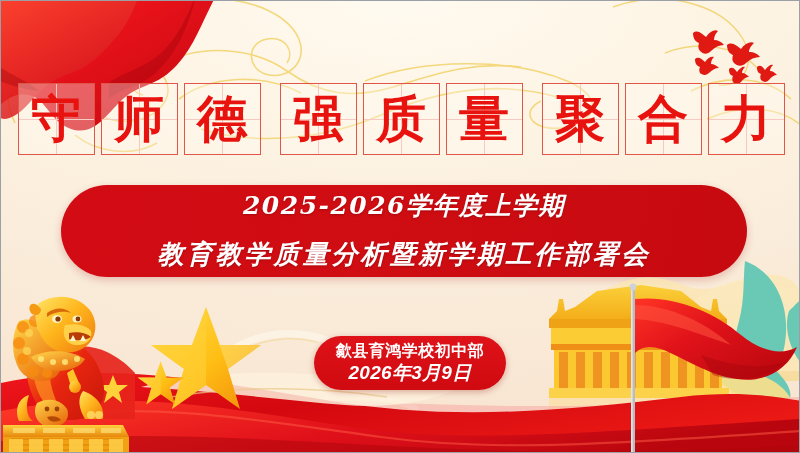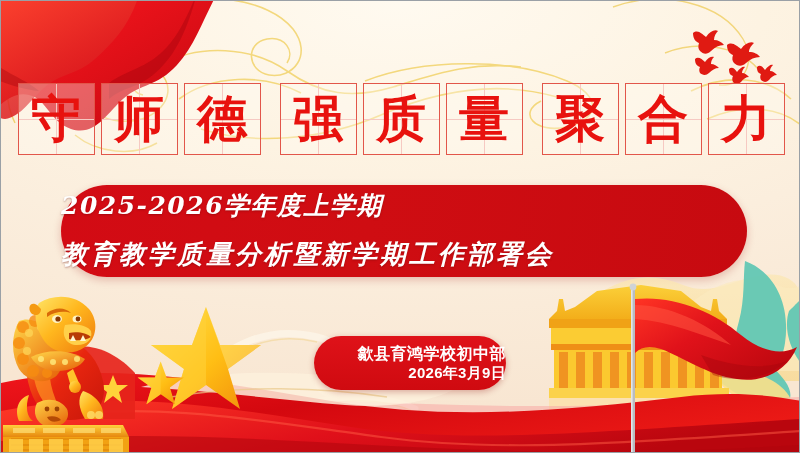--- a/index.html
+++ b/index.html
@@ -45,46 +45,46 @@
     font-size:50px;line-height:1;font-weight:700;color:#e8120e;
     letter-spacing:0;z-index:2;
   }
 
   
   .banner{
     position:absolute;left:60px;top:184px;width:686px;height:92px;
     border-radius:46px;
     background:linear-gradient(100deg,#d30b14 0%,#cf0d12 45%,#c70a10 100%);
     box-shadow:0 3px 9px rgba(150,10,10,.22);
-    display:flex;flex-direction:column;justify-content:center;
+    display:flex;flex-direction:column;align-items:center;justify-content:center;
   }
   .banner .l1{
     color:#fff;font-weight:700;font-size:25px;line-height:1.12;letter-spacing:1.5px;
     font-family:"DejaVu Serif","Liberation Serif",serif;
     text-shadow:0 1px 2px rgba(90,0,0,.35);font-style:italic;
   }
   .banner .l2{
     color:#fff;font-weight:700;font-size:26px;line-height:1.15;letter-spacing:3px;
     font-family:"DejaVu Serif","Liberation Serif",serif;margin-top:20px;
     text-shadow:0 1px 2px rgba(90,0,0,.35);font-style:italic;
   }
 
   
   .scenery{position:absolute;left:0;top:250px;width:800px;height:203px;}
 
   
   .info{
     position:absolute;left:313px;top:335px;width:192px;height:54px;
     border-radius:27px;background:linear-gradient(180deg,#df1219 0%,#cf0a10 100%);
     box-shadow:0 2px 6px rgba(140,10,10,.3);
-    display:flex;flex-direction:column;align-items:flex-end;justify-content:center;
+    display:flex;flex-direction:column;align-items:center;justify-content:center;
     z-index:40;
   }
   .info .t1{color:#fff;font-size:16px;font-weight:700;line-height:1.25;letter-spacing:.5px;}
-  .info .t2{color:#fff;font-size:15px;font-weight:700;line-height:1.25;letter-spacing:.3px;}
+  .info .t2{color:#fff;font-size:19px;font-weight:700;line-height:1.25;letter-spacing:.3px;font-style:italic;}
 
   
   .lion{position:absolute;left:2px;top:268px;width:132px;height:185px;z-index:30;}
 
   
   .stars{position:absolute;left:120px;top:300px;width:190px;height:110px;z-index:25;}
 </style>
 </head>
 <body>
 

